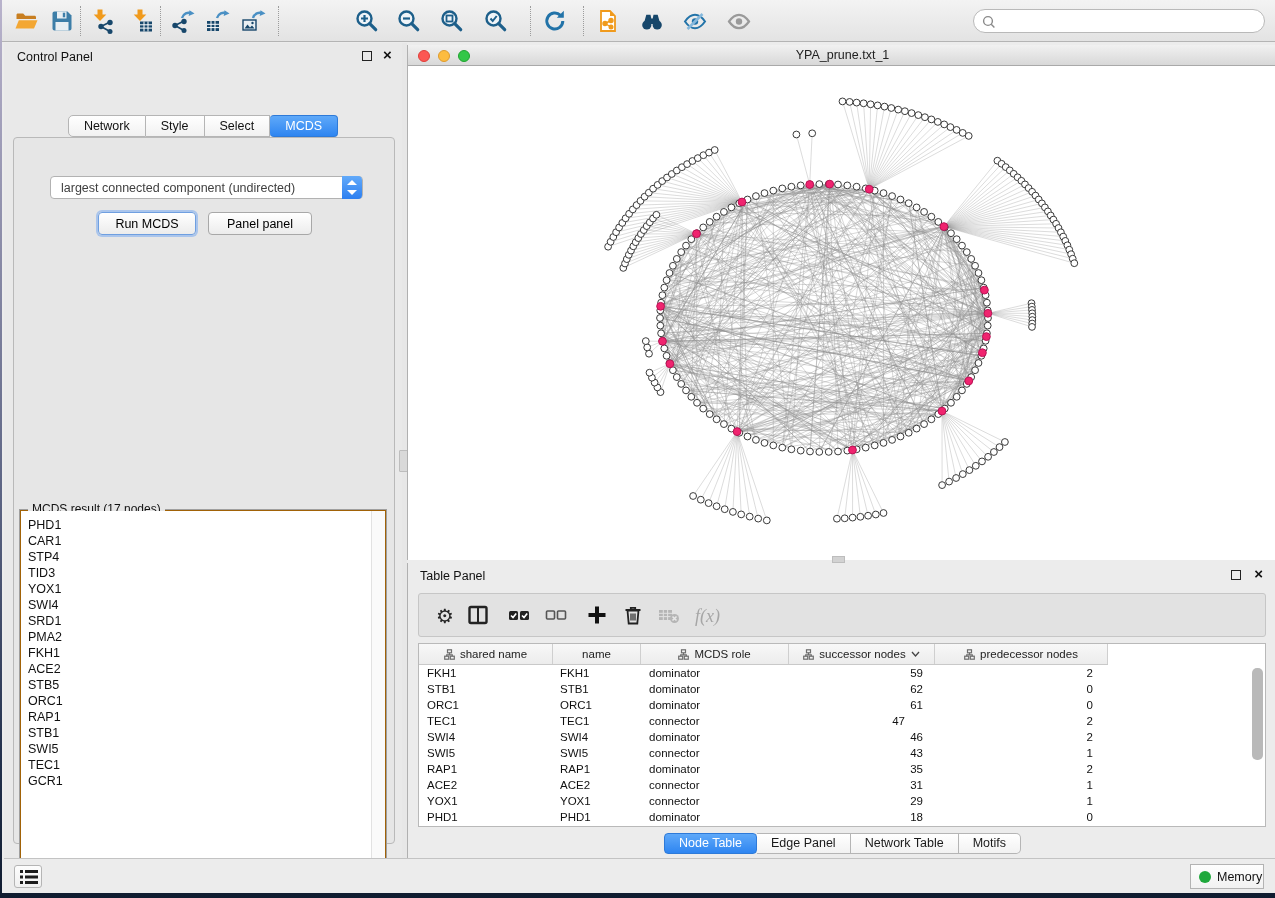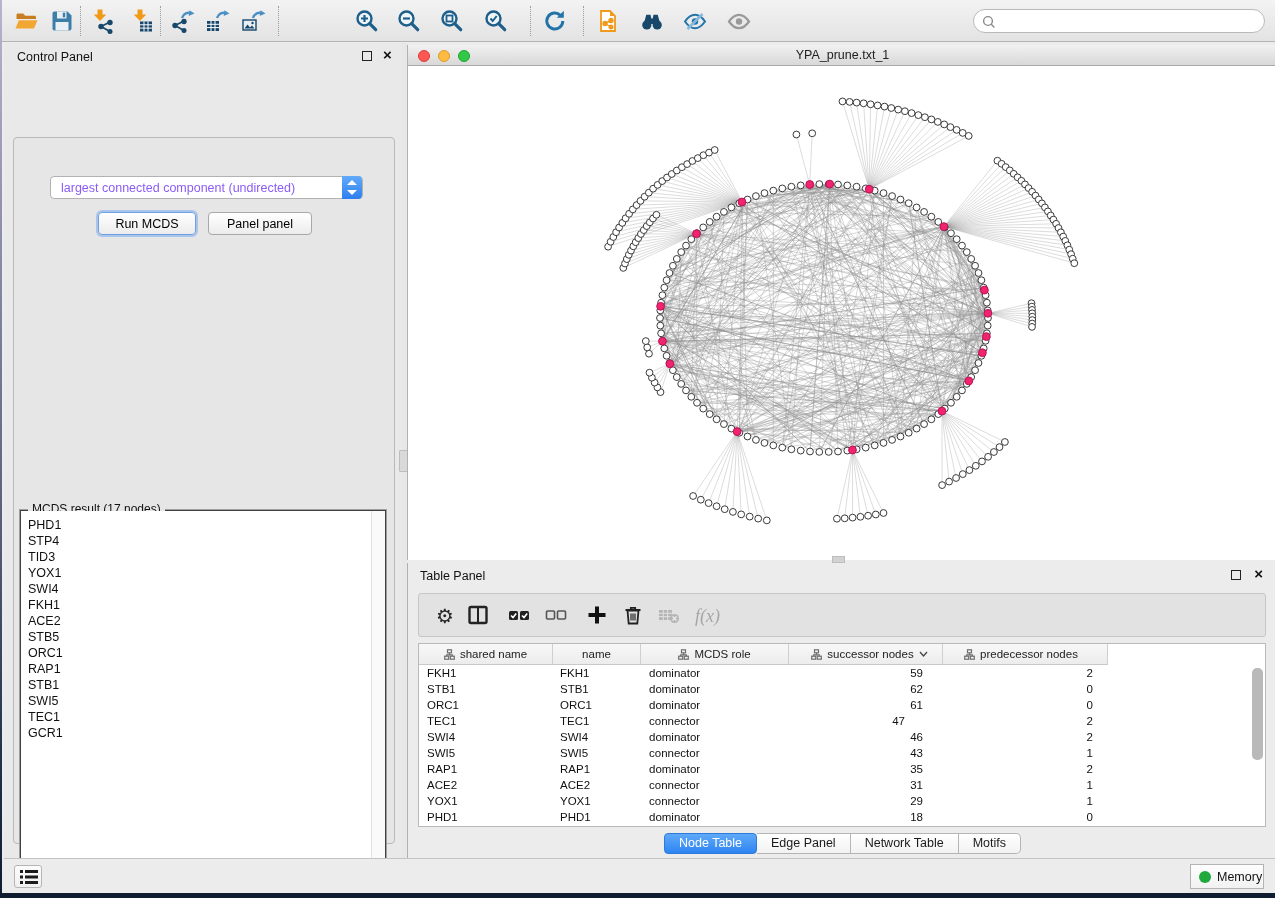--- a/index.html
+++ b/index.html
@@ -24,29 +24,29 @@
   .win-close { position:absolute; font-weight:bold; font-size:15px; line-height:10px; color:#111; cursor:pointer; }
   .cp-float { left:358px; top:8px; } .cp-close { left:379px; top:7px; }
   .cp-tabs { position:absolute; left:0; right:0; top:72px; display:flex; justify-content:center; }
   .cp-tab { height:22px; line-height:20px; padding:0 15px; background:linear-gradient(#ffffff,#f1f1f1); border:1px solid #b5b5b5; border-left:none; font-size:12.5px; cursor:pointer; color:#111; }
   .cp-tab:first-child { border-left:1px solid #b5b5b5; border-radius:5px 0 0 5px; }
   .cp-tab:last-child { border-radius:0 5px 5px 0; }
   .cp-tab.active { background:linear-gradient(#5fa9f9,#2e85f1); color:#fff; border-color:#2e7ad8; border-radius:4px; }
   .cp-content { position:absolute; left:9px; right:7px; top:94px; bottom:14px; border:1px solid #b9b9b9; border-radius:4px; background:#e6e6e6; }
   .opt-label { position:absolute; left:0; right:0; top:17px; text-align:center; font-size:12.5px; }
   .criterion { position:absolute; left:36px; top:38px; width:313px; height:23px; background:#fff; border:1px solid #b2b2b2; border-radius:4px; cursor:pointer; }
-  .criterion .val { position:absolute; left:10px; top:4px; font-size:12.5px; color:#8b5cf6; white-space:nowrap; }
+  .criterion .val { position:absolute; left:10px; top:4px; font-size:12.5px; color:#404040; white-space:nowrap; }
   .stepper { position:absolute; right:0; top:-1px; width:20px; height:23px; background:linear-gradient(#62aafa,#2d7ff0); border-radius:0 4px 4px 0; }
   .stepper i { position:absolute; left:5px; width:0; height:0; border-left:5px solid transparent; border-right:5px solid transparent; }
   .stepper .up { top:4px; border-bottom:5px solid #fff; }
   .stepper .dn { bottom:4px; border-top:5px solid #fff; }
   .cp-btn { position:absolute; top:74px; height:23px; background:linear-gradient(#ffffff,#ececec); border:1px solid #a8a8a8; border-radius:4px; font:12.5px "Liberation Sans",sans-serif; cursor:pointer; }
   .btn-run { left:84px; width:98px; border-color:#6f9fe0; box-shadow:0 0 0 2px rgba(120,170,240,.55); }
   .btn-closepanel { left:194px; width:104px; }
-  .result-group { position:absolute; left:5px; right:7px; top:371px; height:373px; border:1px solid #9f9f9f; background:#404040; }
+  .result-group { position:absolute; left:5px; right:7px; top:371px; height:373px; border:1px solid #9f9f9f; background:#a16207; }
   .result-legend { position:absolute; left:8px; top:-8px; background:#e6e6e6; padding:0 4px; font-size:12px; color:#111; }
   .result-list { position:absolute; inset:1px 15px 1px 1px; overflow:hidden; background:#fff; padding:6px 0 0 7px; }
   .result-item { font-size:12.5px; line-height:16px; color:#111; }
   .result-scroll { position:absolute; top:1px; bottom:1px; right:1px; width:14px; background:#fafafa; border-left:1px solid #e2e2e2; }
 
   
   .v-splitter { position:absolute; left:400px; top:43px; width:5px; height:815px; background:#e7e7e7; }
   .v-handle { position:absolute; left:-3px; top:407px; width:10px; height:22px; background:#d9d9d9; border:1px solid #bdbdbd; border-radius:1px; cursor:col-resize; }
   .h-handle { position:absolute; left:830px; top:556px; width:13px; height:7px; background:#d2d2d2; border:1px solid #bdbdbd; cursor:row-resize; z-index:5; }
 
@@ -245,38 +245,47 @@
             <path d="M9.2 9.2l3.2 3.2" stroke="#8a8a8a" stroke-width="1.4"></path>
           </svg>
           <input value="" placeholder="" style="">
         </div>
       </div>
 
     <div class="control-panel">
       <div class="panel-title">Control Panel</div>
       <span class="win-float cp-float"></span>
       <span class="win-close cp-close">×</span>
+      <div class="cp-tabs">
+          <div class="cp-tab">Network</div>
+          <div class="cp-tab">Style</div>
+          <div class="cp-tab">Select</div>
+          <div class="cp-tab active">MCDS</div>
+        </div>
       <div class="cp-content">
         <div class="criterion">
           <span class="val">largest connected component (undirected)</span>
           <span class="stepper">
               <i class="up"></i>
               <i class="dn"></i>
             </span>
         </div>
         <button class="cp-btn btn-run">Run MCDS</button>
         <button class="cp-btn btn-closepanel">Panel panel</button>
         <div class="result-group">
           <span class="result-legend">MCDS result (17 nodes)</span>
           <div class="result-list">
               <div class="result-item">PHD1</div>
+              <div class="result-item">CAR1</div>
               <div class="result-item">STP4</div>
               <div class="result-item">TID3</div>
               <div class="result-item">YOX1</div>
               <div class="result-item">SWI4</div>
+              <div class="result-item">SRD1</div>
+              <div class="result-item">PMA2</div>
               <div class="result-item">FKH1</div>
               <div class="result-item">ACE2</div>
               <div class="result-item">STB5</div>
               <div class="result-item">ORC1</div>
               <div class="result-item">RAP1</div>
               <div class="result-item">STB1</div>
               <div class="result-item">SWI5</div>
               <div class="result-item">TEC1</div>
               <div class="result-item">GCR1</div>
             </div>
@@ -1270,21 +1279,21 @@
               <svg width="11" height="11" viewBox="0 0 11 11">
                 <g fill="none" stroke="#6e6e6e" stroke-width="1.2">
                   <rect x="3.5" y="0.8" width="4" height="3"></rect>
                   <rect x="0.7" y="7.2" width="4" height="3"></rect>
                   <rect x="6.3" y="7.2" width="4" height="3"></rect>
                   <path d="M5.5 3.8v2M2.7 7.2v-1.4h5.6v1.4"></path>
                 </g>
               </svg>
               <span>MCDS role</span>
             </div>
-            <div class="th-cell" style="left: 378px; width: 146px;">
+            <div class="th-cell" style="left: 370px; width: 146px;">
               <svg width="11" height="11" viewBox="0 0 11 11">
                 <g fill="none" stroke="#6e6e6e" stroke-width="1.2">
                   <rect x="3.5" y="0.8" width="4" height="3"></rect>
                   <rect x="0.7" y="7.2" width="4" height="3"></rect>
                   <rect x="6.3" y="7.2" width="4" height="3"></rect>
                   <path d="M5.5 3.8v2M2.7 7.2v-1.4h5.6v1.4"></path>
                 </g>
               </svg>
               <span>successor nodes</span>
               <svg width="9" height="6" viewBox="0 0 9 6">

